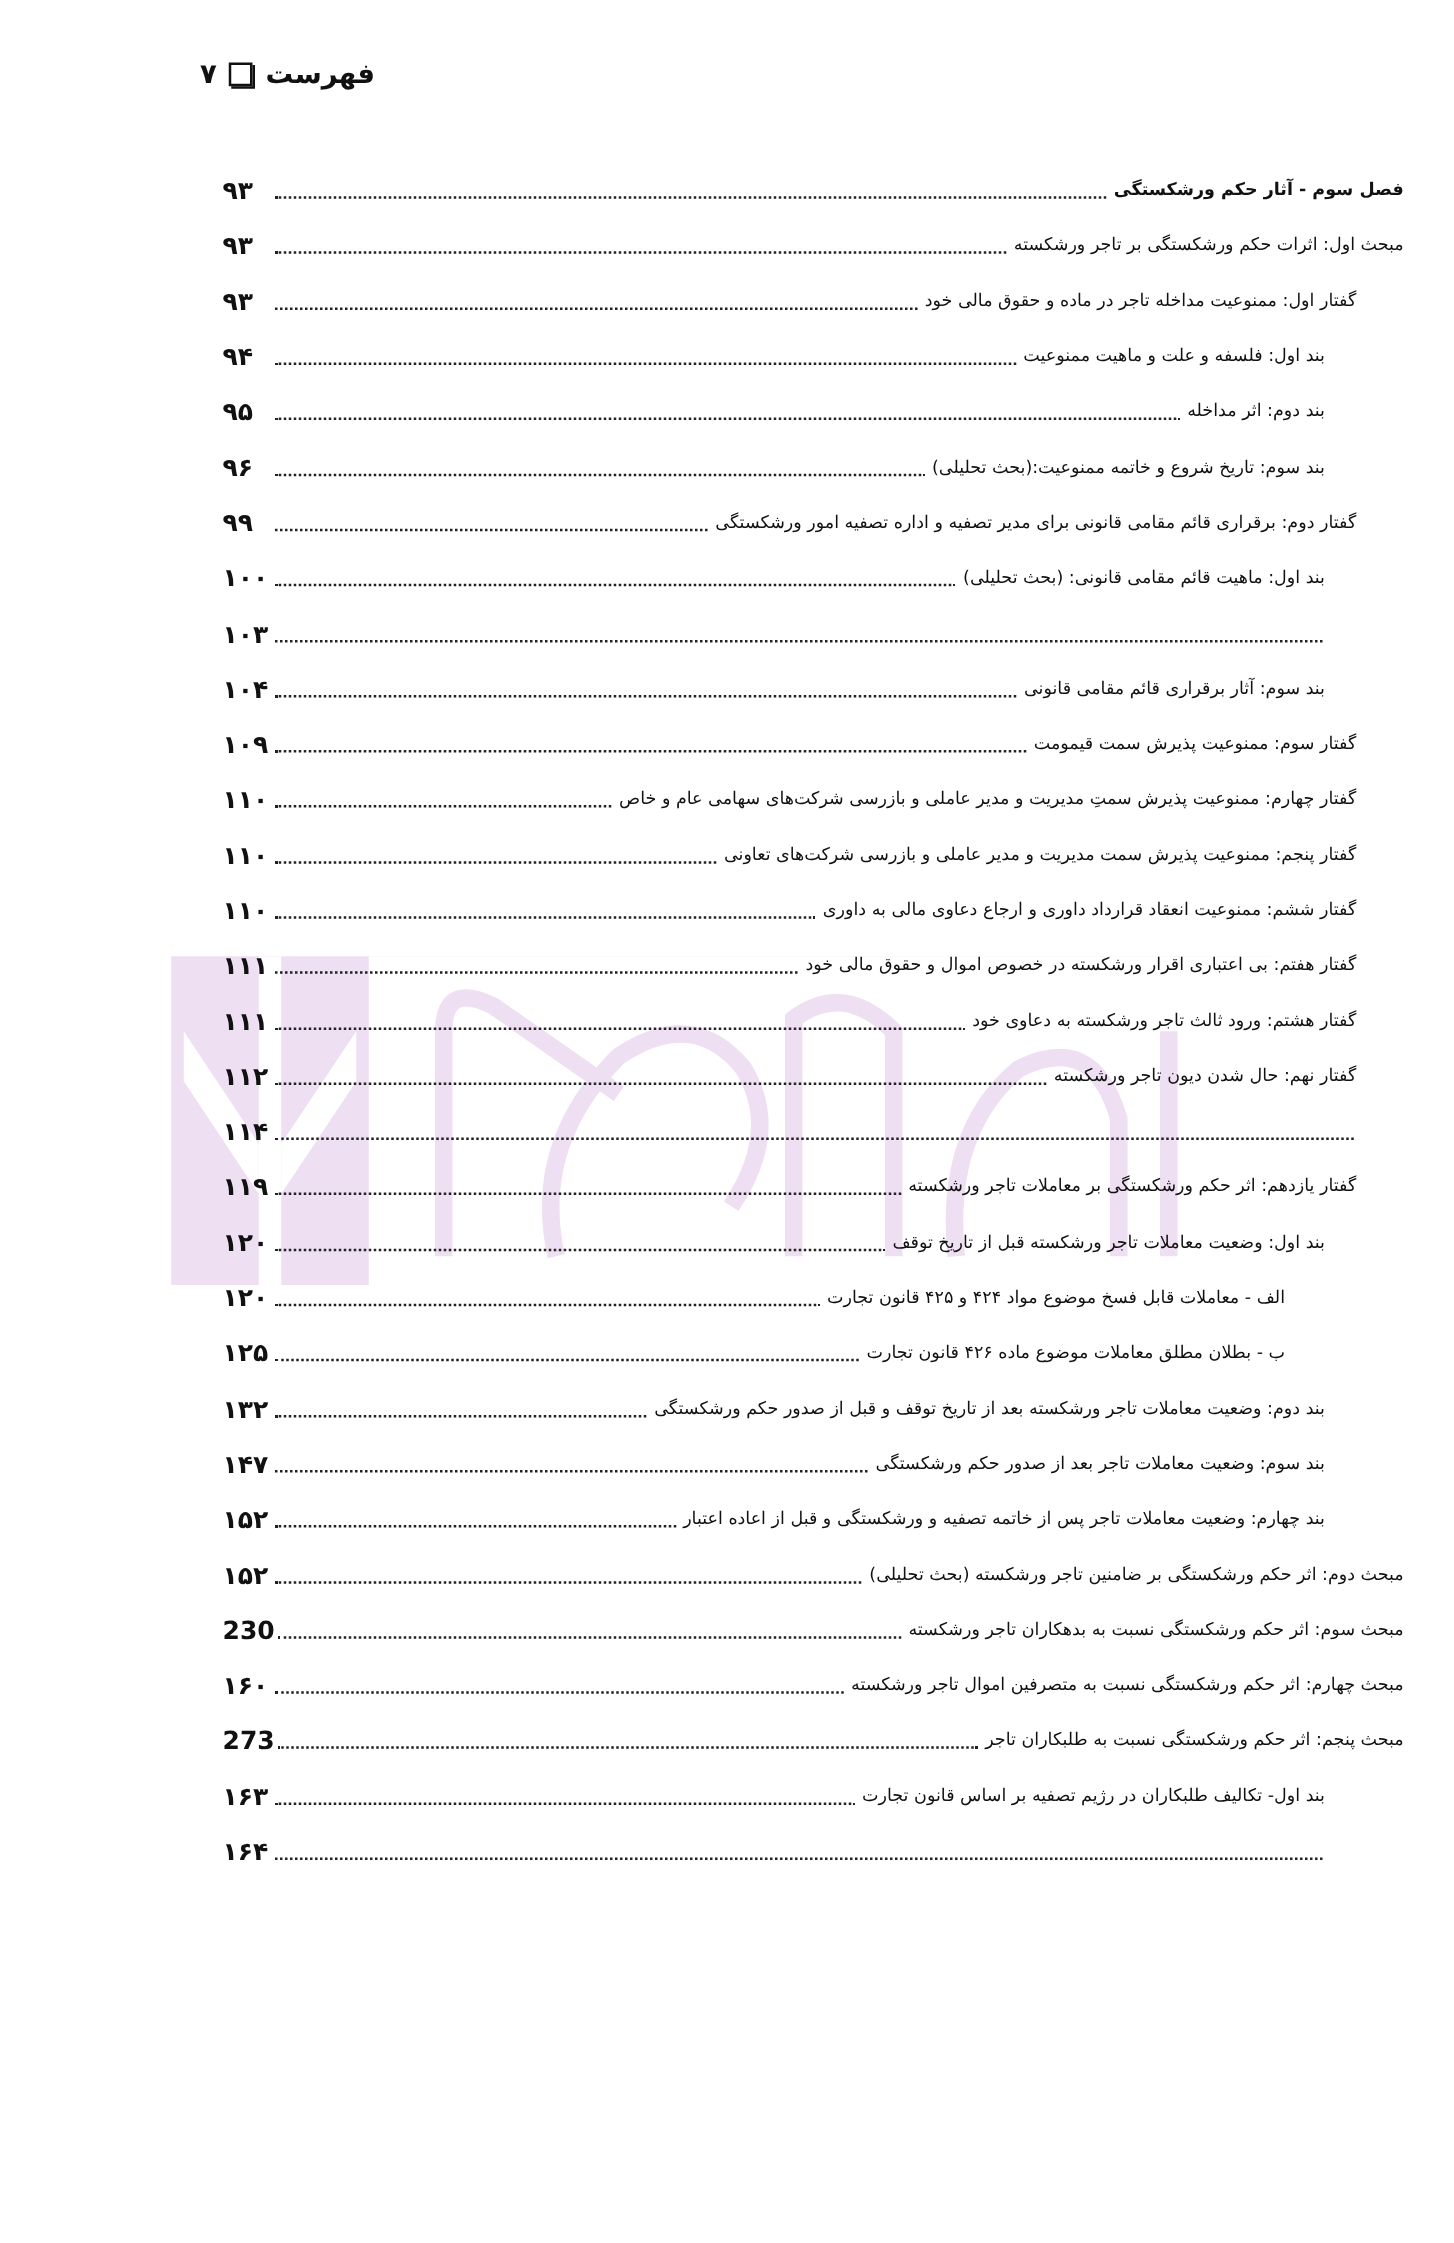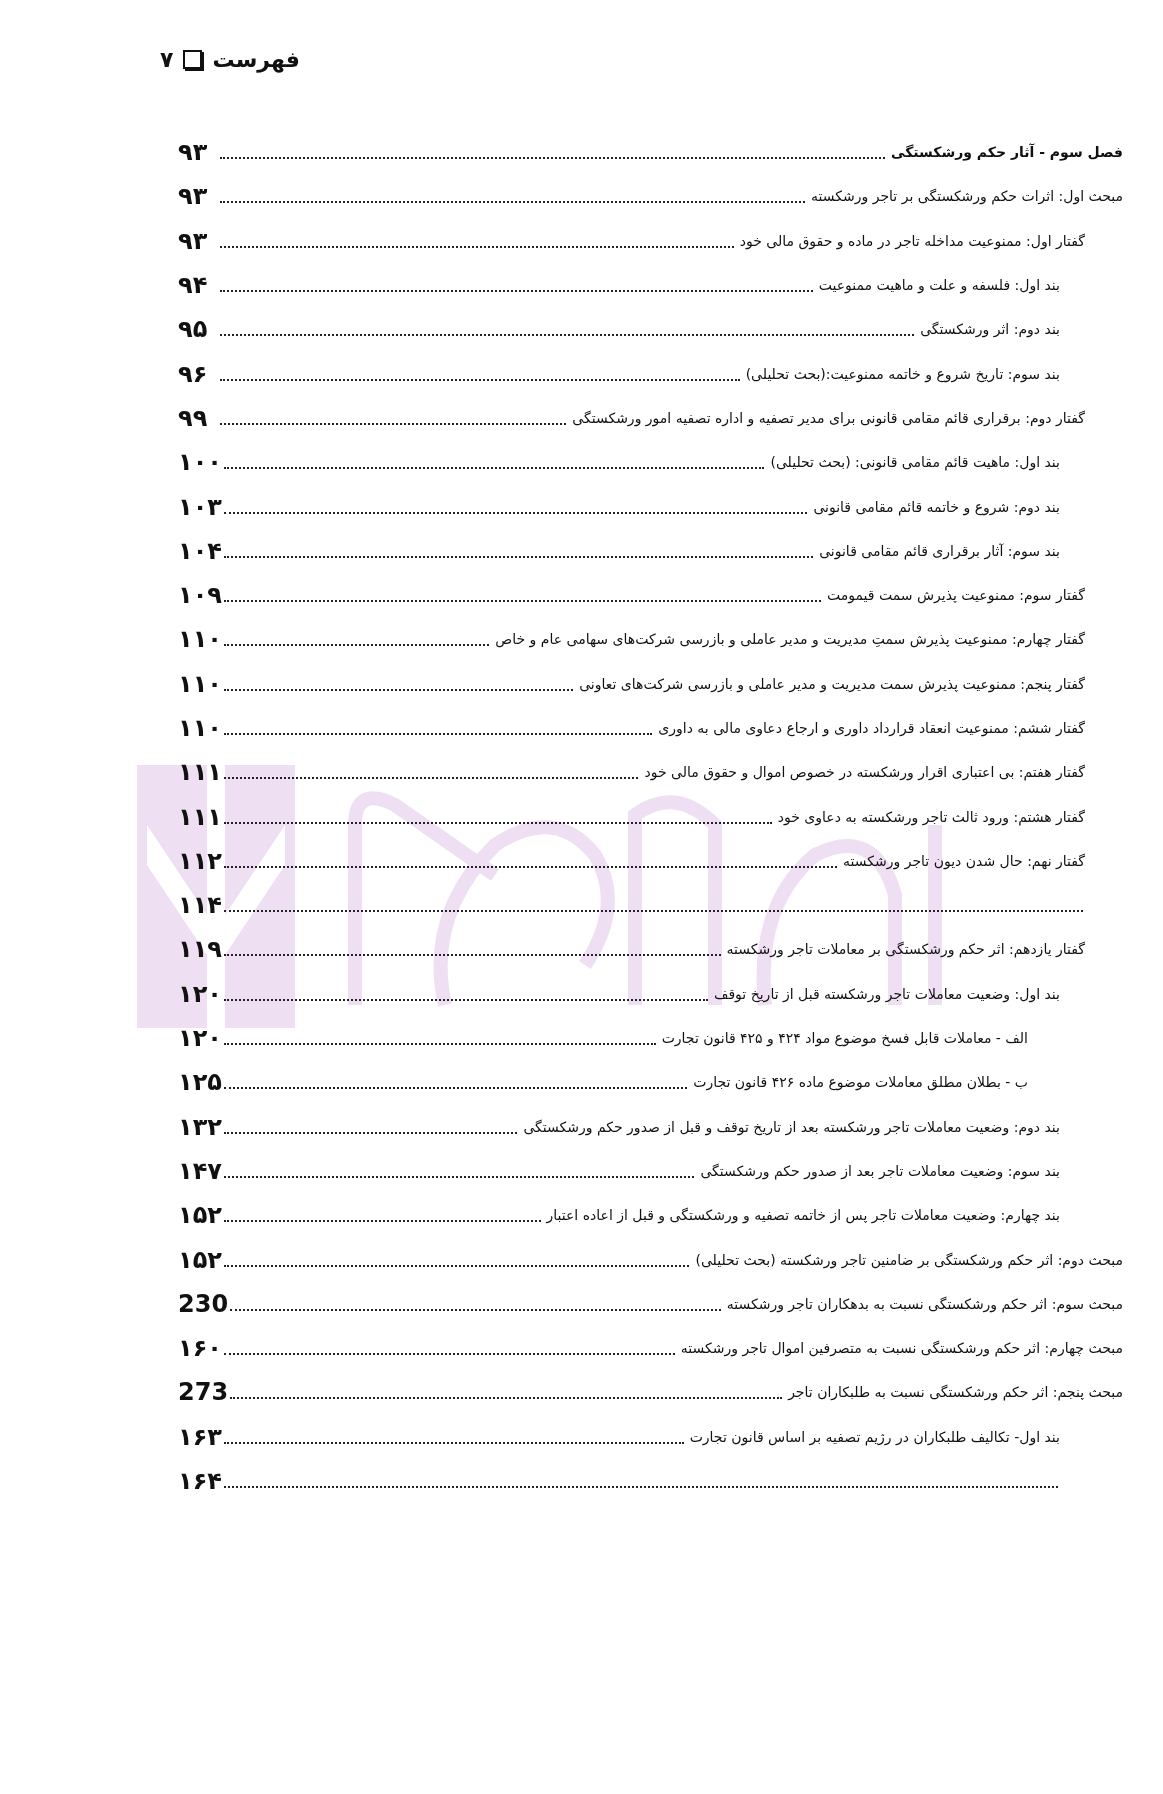--- a/index.html
+++ b/index.html
@@ -32,21 +32,21 @@
       direction: rtl;
     }
     .row .title {
       white-space: nowrap; font-size: 14px; padding-left: 4px; background: transparent;
     }
     .row .dots {
       flex: 1; border-bottom: 2px dotted #222; margin: 0 2px; height: 0; align-self: center;
       transform: translateY(6px);
     }
     .row .page {
-      font-weight: bold; font-size: 24px; min-width: 40px; text-align: left; direction: rtl;
+      font-weight: bold; font-size: 20px; min-width: 40px; text-align: left; direction: rtl;
     }
     .lvl0 { padding-right: 0; }
     .lvl1 { padding-right: 38px; }
     .lvl2 { padding-right: 63px; }
     .lvl3 { padding-right: 95px; }
     .bold .title { font-weight: bold; }
   </style>
 </head>
 <body>
 
@@ -90,41 +90,40 @@
       <span class="title">گفتار اول: ممنوعیت مداخله تاجر در ماده و حقوق مالی خود</span>
       <span class="dots"></span>
       <span class="page">۹۳</span>
     </div>
     <div class="row lvl2">
       <span class="title">بند اول: فلسفه و علت و ماهیت ممنوعیت</span>
       <span class="dots"></span>
       <span class="page">۹۴</span>
     </div>
     <div class="row lvl2">
-      <span class="title">بند دوم: اثر ورشکستگی</span>
+      <span class="title">بند دوم: اثر مداخله</span>
       <span class="dots"></span>
       <span class="page">۹۵</span>
     </div>
     <div class="row lvl2">
       <span class="title">بند سوم: تاریخ شروع و خاتمه ممنوعیت:(بحث تحلیلی)</span>
       <span class="dots"></span>
       <span class="page">۹۶</span>
     </div>
     <div class="row lvl1">
       <span class="title">گفتار دوم: برقراری قائم مقامی قانونی برای مدیر تصفیه و اداره تصفیه امور ورشکستگی</span>
       <span class="dots"></span>
       <span class="page">۹۹</span>
     </div>
     <div class="row lvl2">
       <span class="title">بند اول: ماهیت قائم مقامی قانونی: (بحث تحلیلی)</span>
       <span class="dots"></span>
       <span class="page">۱۰۰</span>
     </div>
     <div class="row lvl2">
-      <span class="title">بند دوم: شروع و خاتمه قائم مقامی قانونی</span>
       <span class="dots"></span>
       <span class="page">۱۰۳</span>
     </div>
     <div class="row lvl2">
       <span class="title">بند سوم: آثار برقراری قائم مقامی قانونی</span>
       <span class="dots"></span>
       <span class="page">۱۰۴</span>
     </div>
     <div class="row lvl1">
       <span class="title">گفتار سوم: ممنوعیت پذیرش سمت قیمومت</span>

